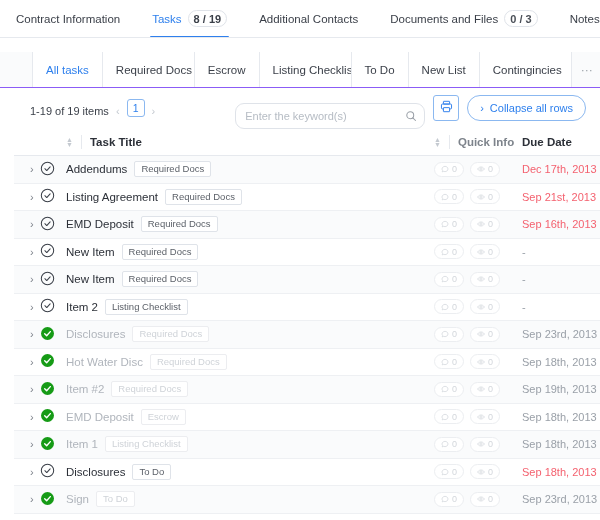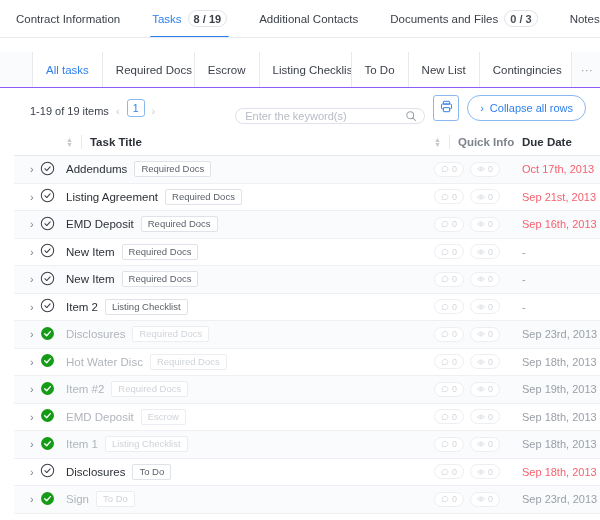--- a/index.html
+++ b/index.html
@@ -129,21 +129,21 @@
   .toolbar-right {
     display: flex;
     align-items: center;
     gap: 8px;
     margin-left: auto;
   }
   .search-box {
     display: flex;
     align-items: center;
     width: 190px;
-    height: 16px;
+    height: 26px;
     border: 1px solid #dfe3e9;
     border-radius: 9px;
     background: #fff;
     overflow: hidden;
     margin-top: 16px;
   }
   .search-box input {
     flex: 1;
     border: 0;
     outline: none;
@@ -379,21 +379,21 @@
           <span class="qbadge">
             <span>
               <svg viewBox="0 0 14 14" width="8" height="8" fill="none" stroke="currentColor" stroke-width="1.3">
                 <circle cx="7" cy="7" r="2"></circle>
                 <path d="M1 7s2.2-3.6 6-3.6S13 7 13 7s-2.2 3.6-6 3.6S1 7 1 7z"></path>
               </svg>
             </span>
             <span>0</span>
           </span>
         </div>
-        <div class="col-due"><span class="due overdue">Oct 17th, 2013</span></div>
+        <div class="col-due"><span class="due overdue">Dec 17th, 2013</span></div>
       </div>
       <div class="row">
         <div class="col-expand"><span class="expand-ico">›</span></div>
         <div class="col-status"><span class="status-ico"><svg viewBox="0 0 16 16" width="15" height="15" fill="none">
               <circle cx="8" cy="8" r="6.6" stroke="#3a3f48" stroke-width="1.1"></circle>
               <path d="M5.2 8.2l2 2 3.6-4" stroke="#3a3f48" stroke-width="1.1" stroke-linecap="round" stroke-linejoin="round"></path>
             </svg></span></div>
         <div class="col-title">
           <span class="task-name">Listing Agreement</span>
           <span class="tag">Required Docs</span>

